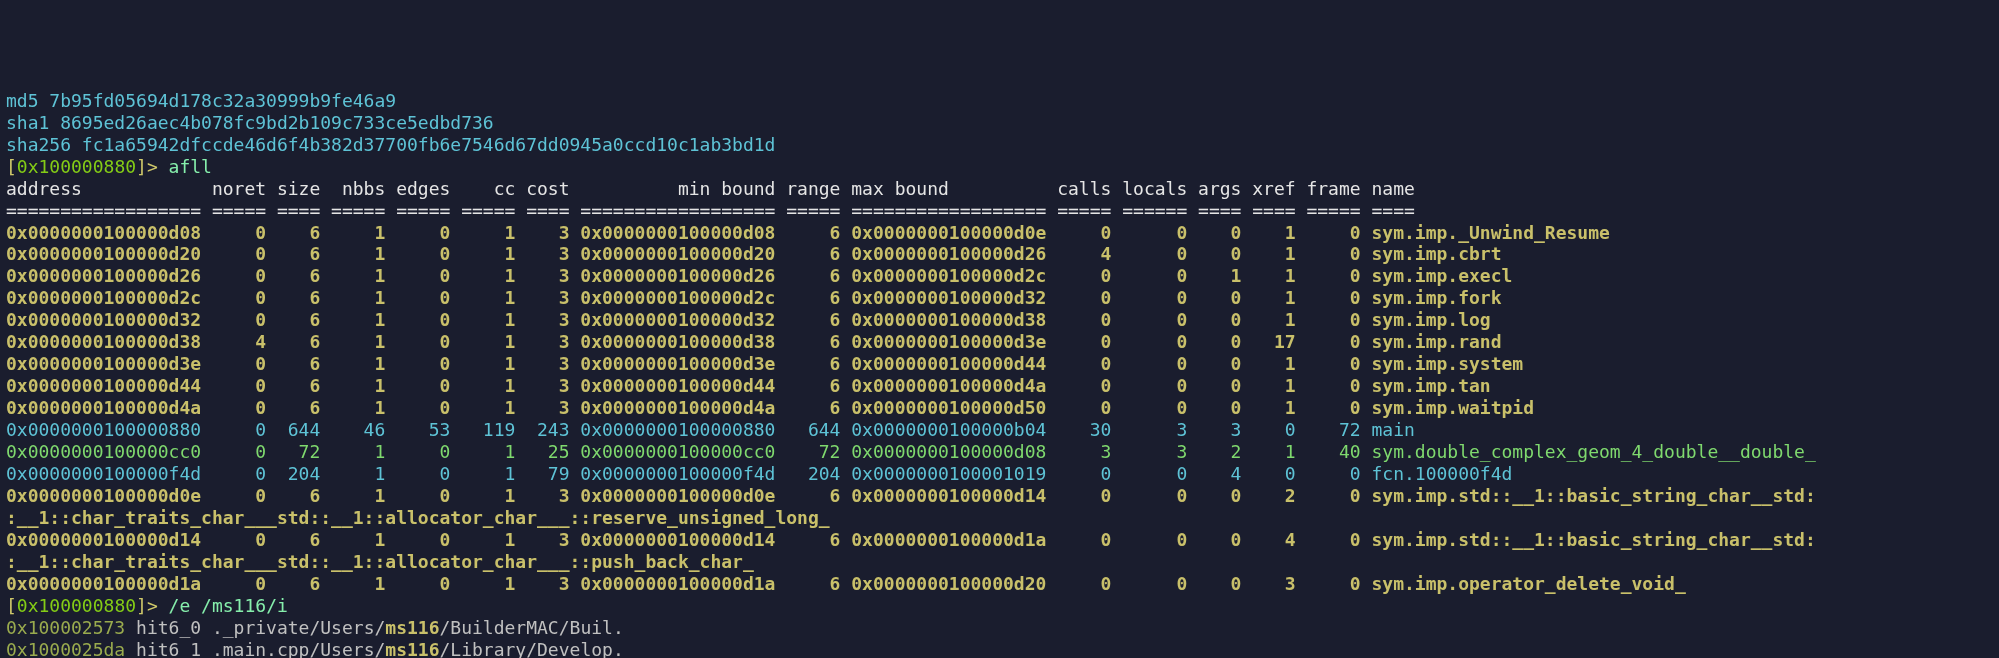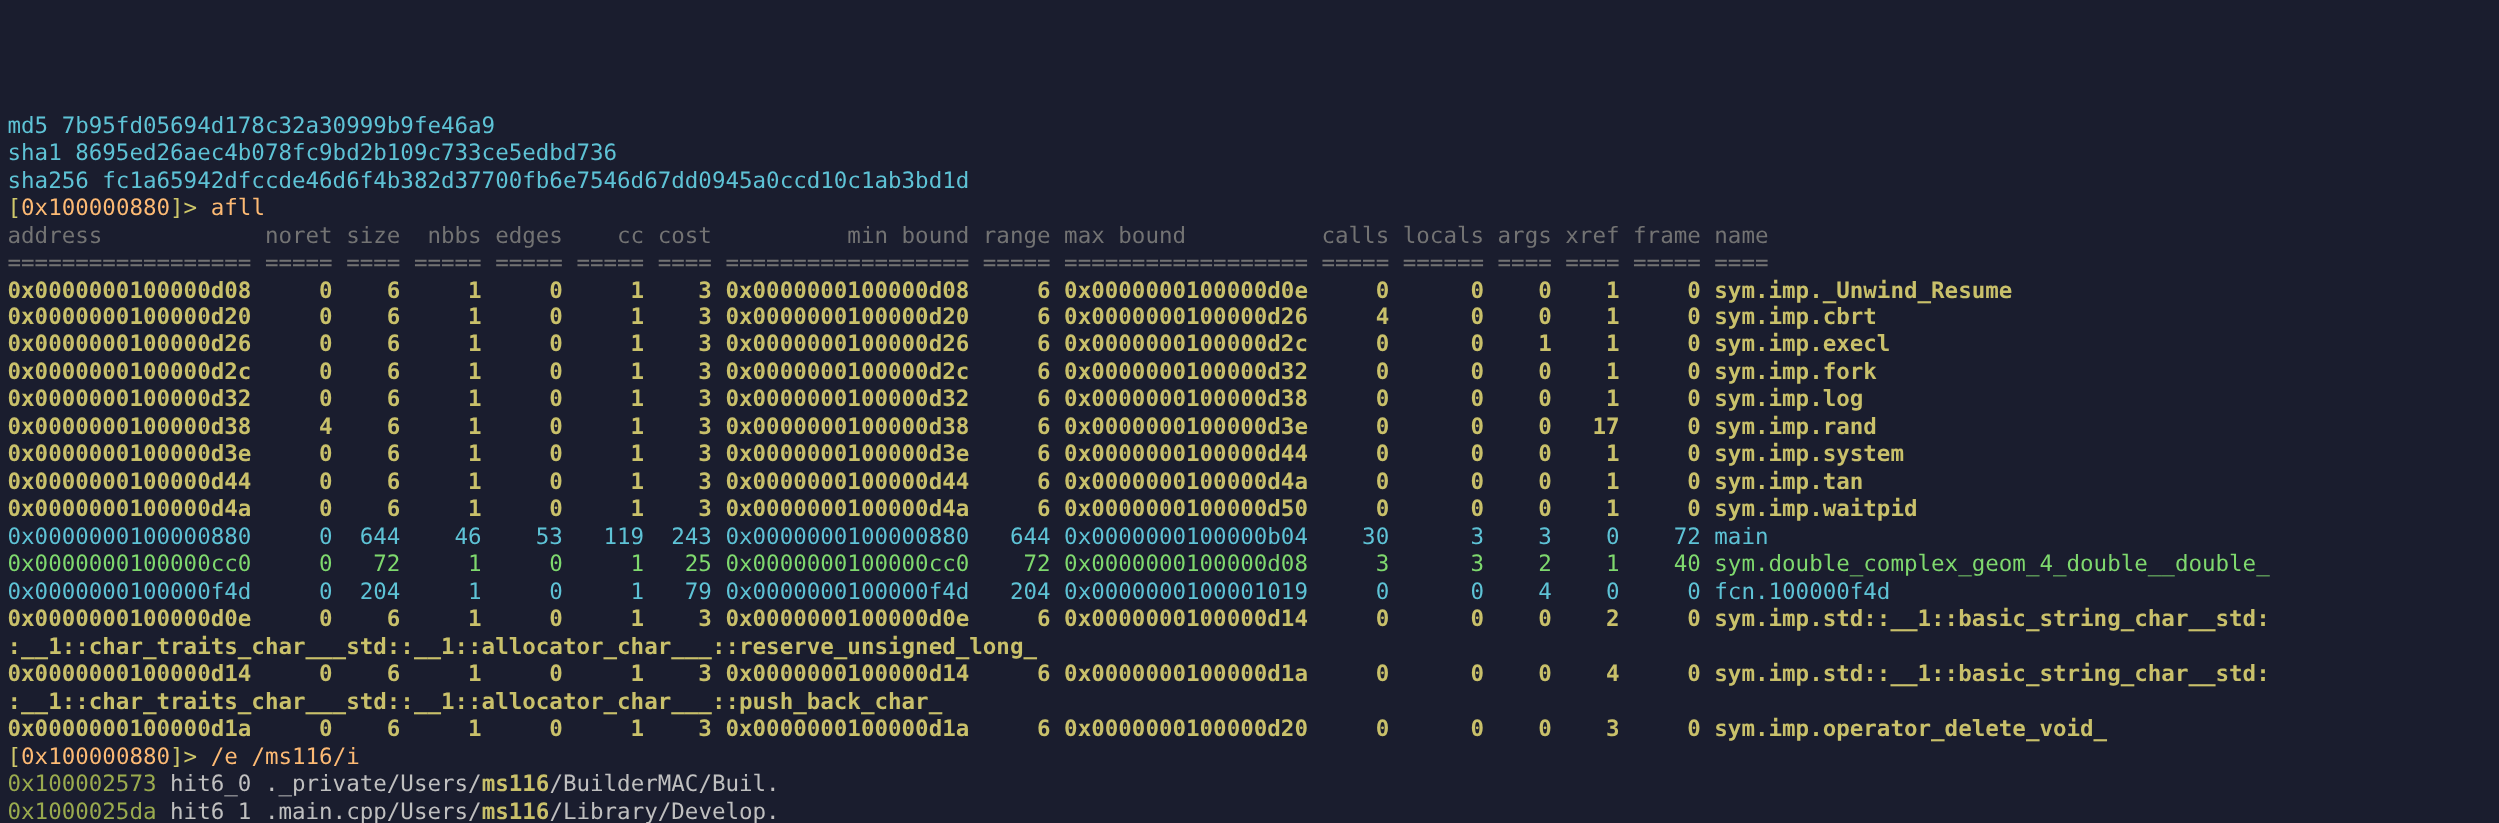--- a/index.html
+++ b/index.html
@@ -11,23 +11,23 @@
     line-height: 1.22;
     white-space: pre;
     padding: 2px 6px;
     overflow: hidden;
   }
   .cyan { color: #5ec3d6; }
   .yellow { color: #c9c06a; font-weight: bold; }
   .green { color: #7fd96e; }
   .olive { color: #9aab4e; }
   .prompt-br { color: #cfc86a; }
-  .prompt-addr { color: #fdba74; }
-  .prompt-cmd { color: #fdba74; }
-  .header { color: #737373; }
+  .prompt-addr { color: #84cc16; }
+  .prompt-cmd { color: #86efac; }
+  .header { color: #e5e5e5; }
 </style>
 </head>
 <body>
 
 
 
 <div id="out"><span class="cyan">md5 7b95fd05694d178c32a30999b9fe46a9</span>
 <span class="cyan">sha1 8695ed26aec4b078fc9bd2b109c733ce5edbd736</span>
 <span class="cyan">sha256 fc1a65942dfccde46d6f4b382d37700fb6e7546d67dd0945a0ccd10c1ab3bd1d</span>
 <span><span class="prompt-br">[</span><span class="prompt-addr">0x100000880</span><span class="prompt-br">]&gt;</span> <span class="prompt-cmd">afll</span></span>

